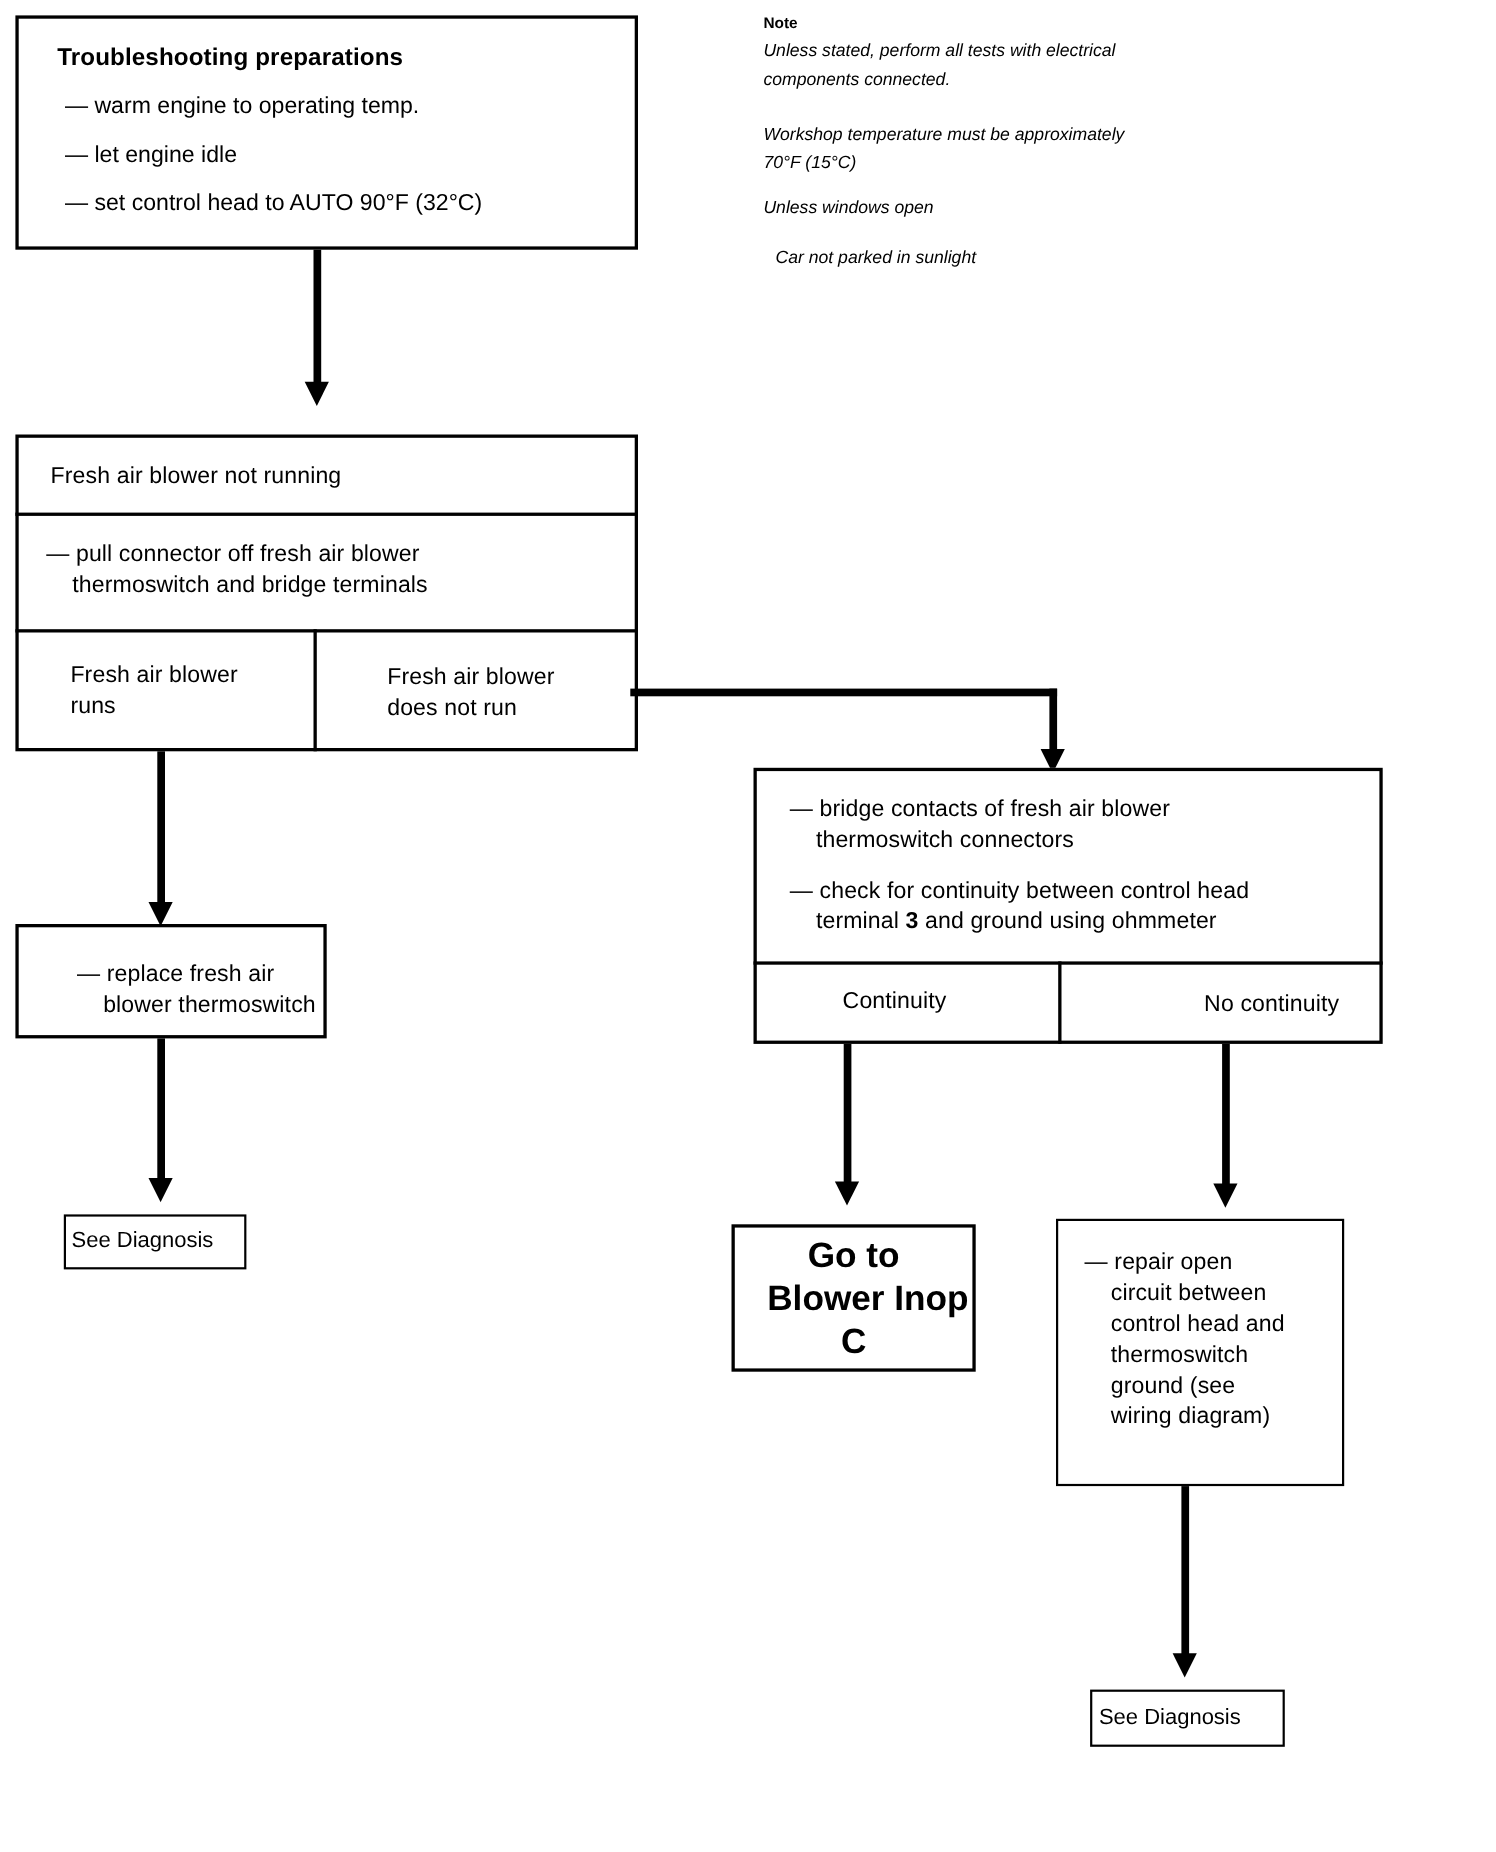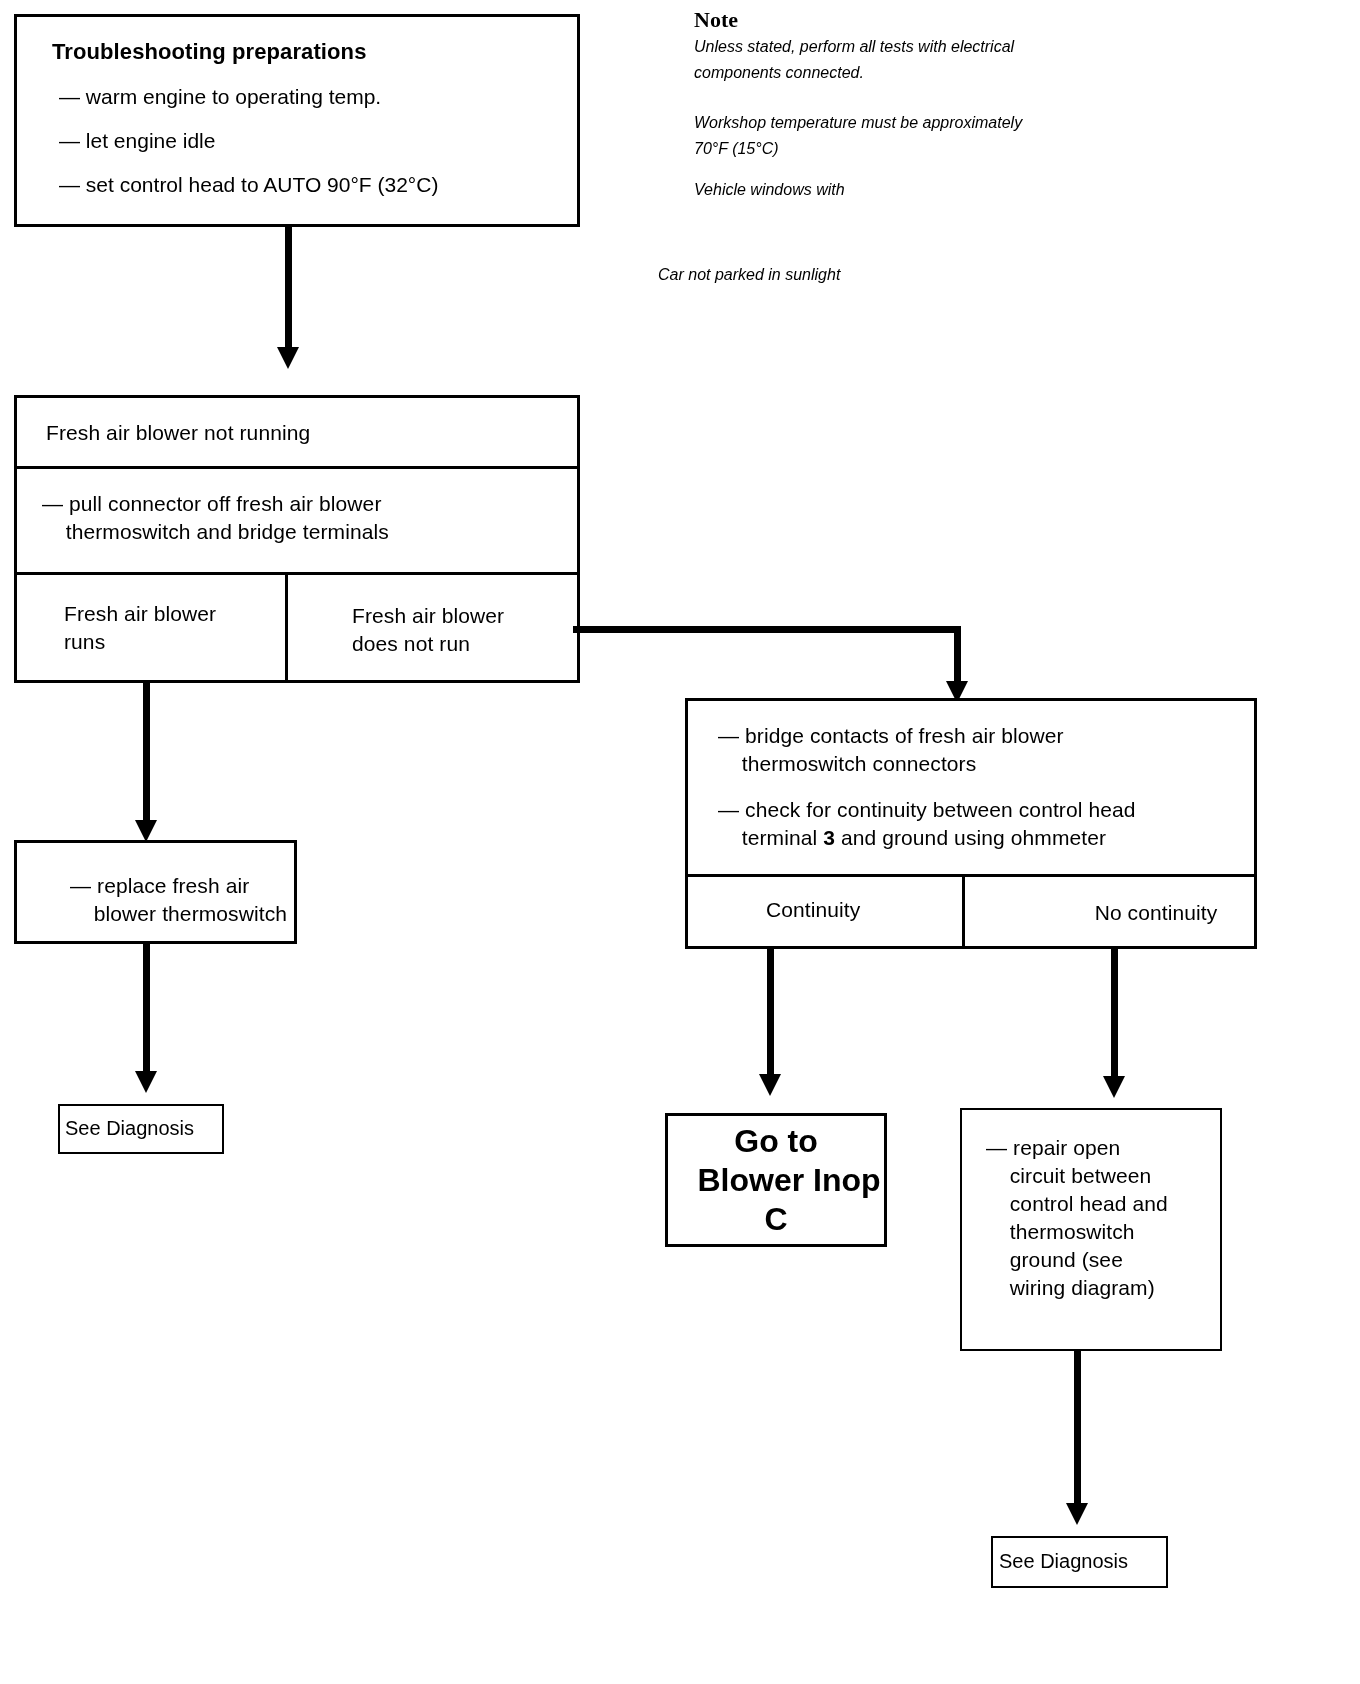--- a/index.html
+++ b/index.html
@@ -50,24 +50,23 @@
     font-size: 21px;
     line-height: 28px;
     letter-spacing: 0.1px;
     white-space: pre-wrap;
   }
   .t-bold {
     font-weight: bold;
   }
   .note-h {
     position: absolute;
-    font-size: 22px;
+    font-size: 14px;
     font-weight: bold;
     line-height: 24px;
-    font-family: Liberation Serif, serif;
   }
   .note-p {
     position: absolute;
     font-size: 16px;
     line-height: 26px;
     white-space: pre-wrap;
     font-style: italic;
   }
   .dash-item {
     position: absolute;
@@ -121,22 +120,22 @@
   <div class="t t-bold" style="left:52px; top:38px; width:500px; font-size:22px;">Troubleshooting preparations</div>
   <div class="dash-item" style="left:59px; top:126px; width:500px;">— let engine idle</div>
   <div class="dash-item" style="left:59px; top:82px; width:500px;">— warm engine to operating temp.</div>
   <div class="dash-item" style="left:59px; top:170px; width:500px;">— set control head to AUTO 90°F (32°C)</div>
 
   <div class="note-h" style="left:694px; top:8px; width:300px;">Note</div>
   <div class="note-p" style="left:694px; top:34px; width:520px;">Unless stated, perform all tests with electrical
 components connected.</div>
   <div class="note-p" style="left:694px; top:110px; width:520px;">Workshop temperature must be approximately
 70°F (15°C)</div>
-  <div class="note-p" style="left:694px; top:177px; width:520px;">Vehicle windows with</div>
-  <div class="note-p" style="left:658px; top:222px; width:520px;margin-top:40px;">Car not parked in sunlight</div>
+  <div class="note-p" style="left:694px; top:177px; width:520px;">Unless windows open</div>
+  <div class="note-p" style="left:705px; top:222px; width:520px;">Car not parked in sunlight</div>
 
   <div class="arrow-shaft" style="left:285px; top:227px; height:122px;"></div>
   <div class="arrow-head-down" style="left:277px; top:347px;"></div>
 
   <div class="box" style="left:14px; top:395px; width:566px; height:288px;">
   </div>
 
   <div class="hline" style="left:14px; top:466px; width:566px;"></div>
   <div class="hline" style="left:14px; top:572px; width:566px;"></div>
 

